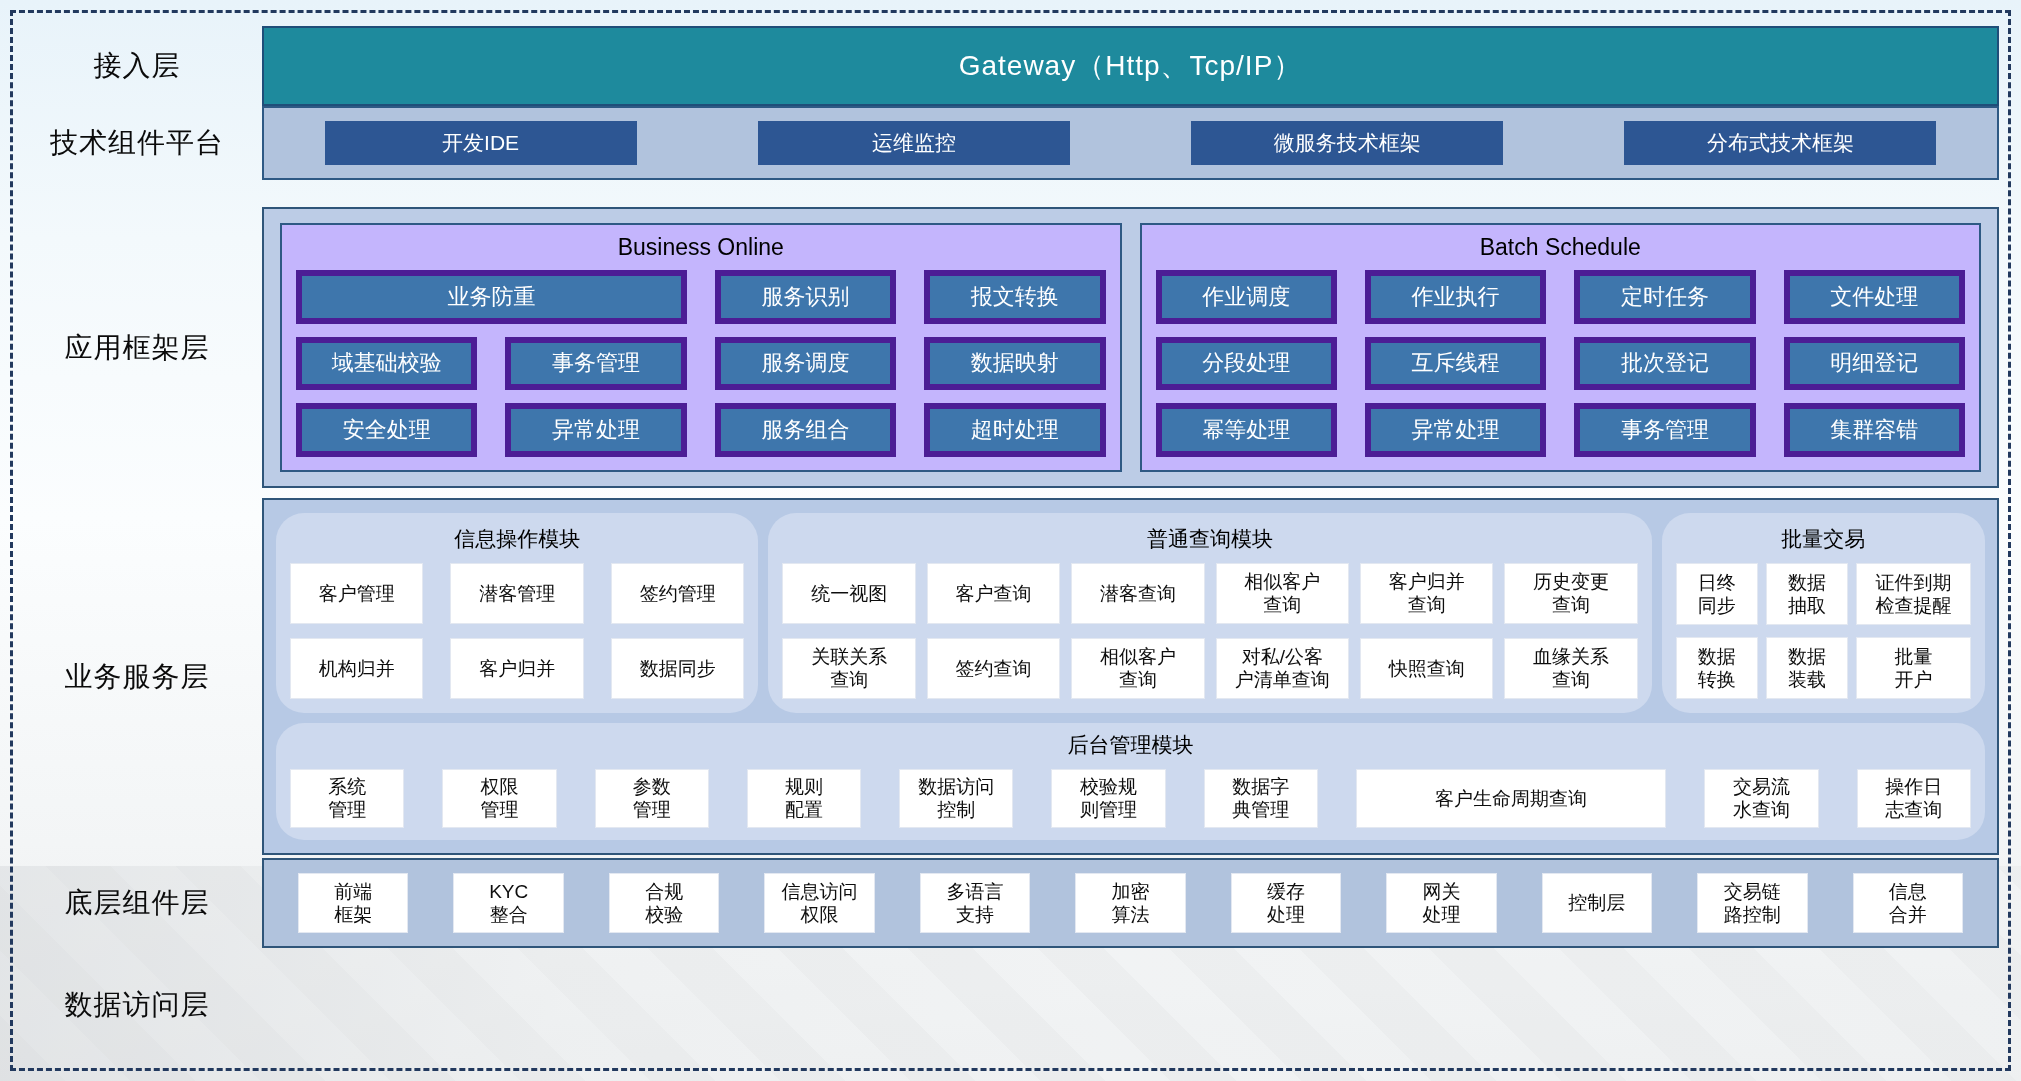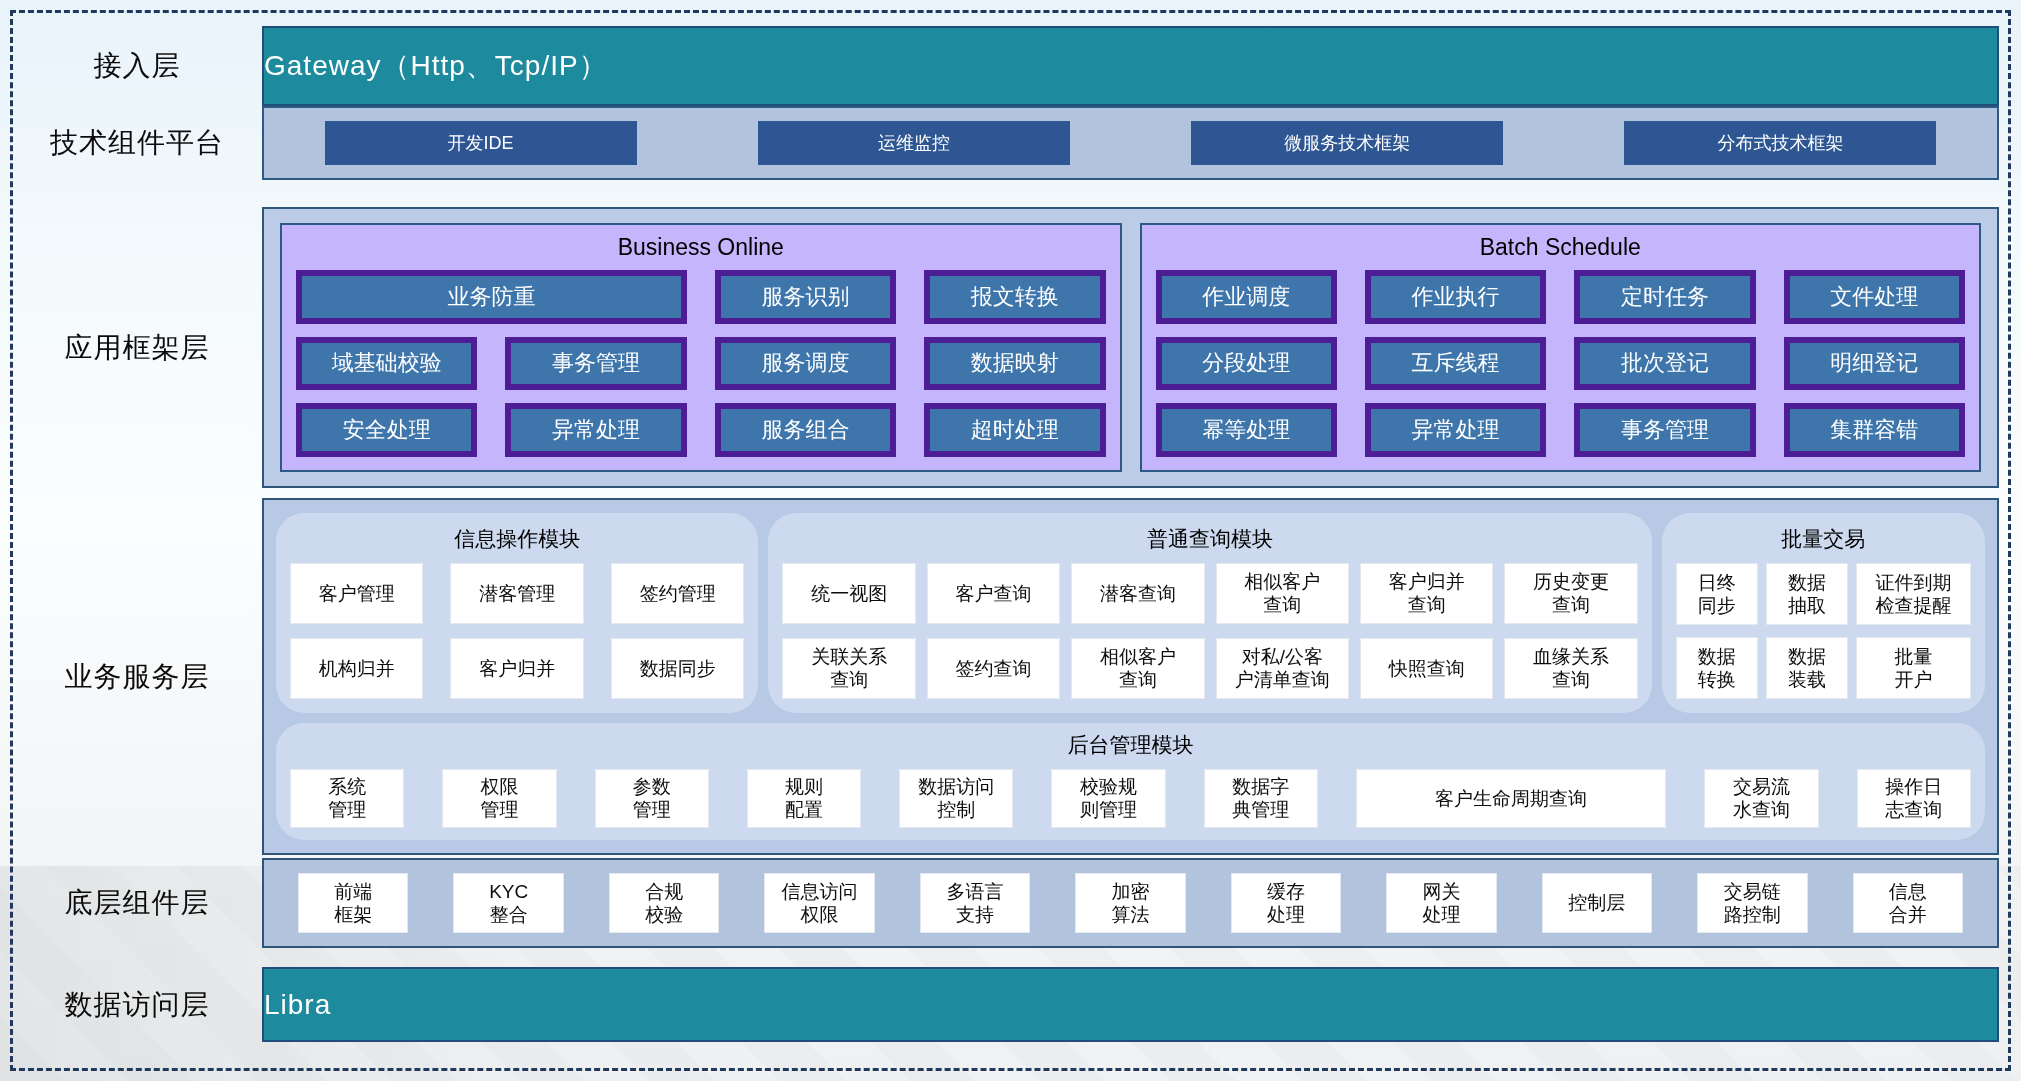--- a/index.html
+++ b/index.html
@@ -28,32 +28,32 @@
   .row{ display:flex; align-items:stretch; }
   .row-label{
     width:250px; flex:0 0 250px; display:flex; align-items:center; justify-content:center;
     font-size:28px; color:#0b0b0b; letter-spacing:1px;
   }
   .row-body{ flex:1; margin-right:10px; }
 
   
   .teal-bar{
     height:100%; background:#1e8a9d; border:2px solid #1f4e79;
-    display:flex; align-items:center; 
+    display:flex; align-items:center; justify-content:center;
     color:#fff; font-size:28px; letter-spacing:1px;
   }
 
   
   .tech-box{
     height:100%; background:#b1c3dd; border:2px solid #2e5984;
     display:grid; grid-template-columns:repeat(4,1fr); align-items:center; justify-items:center;
   }
   .tech-btn{
     width:72%; height:44px; background:#2d5693; color:#fff;
-    display:flex; align-items:center; justify-content:center; font-size:18px;
+    display:flex; align-items:center; justify-content:center; font-size:21px;
   }
 
   
   .app-box{
     height:100%; background:#bccce6; border:2px solid #2f5579;
     display:flex; gap:18px; padding:14px 16px;
   }
   .app-panel{
     flex:1; background:#c4b5fd; border:2px solid #2e5984;
     display:flex; flex-direction:column; padding:4px 14px 13px;
@@ -295,21 +295,16 @@
           <div class="white-btn base-btn">交易链
 路控制</div>
           <div class="white-btn base-btn">信息
 合并</div>
         </div>
       </div>
     </div>
 
     <div class="row" style="margin-top:19px;height:75px;">
       <div class="row-label">数据访问层</div>
-      <div class="row-body">
-        <div class="teal-bar">
-          <span>Libra</span>
-        </div>
-      </div>
     </div>
 
   </div>
 </div>
 
 </body></html>

